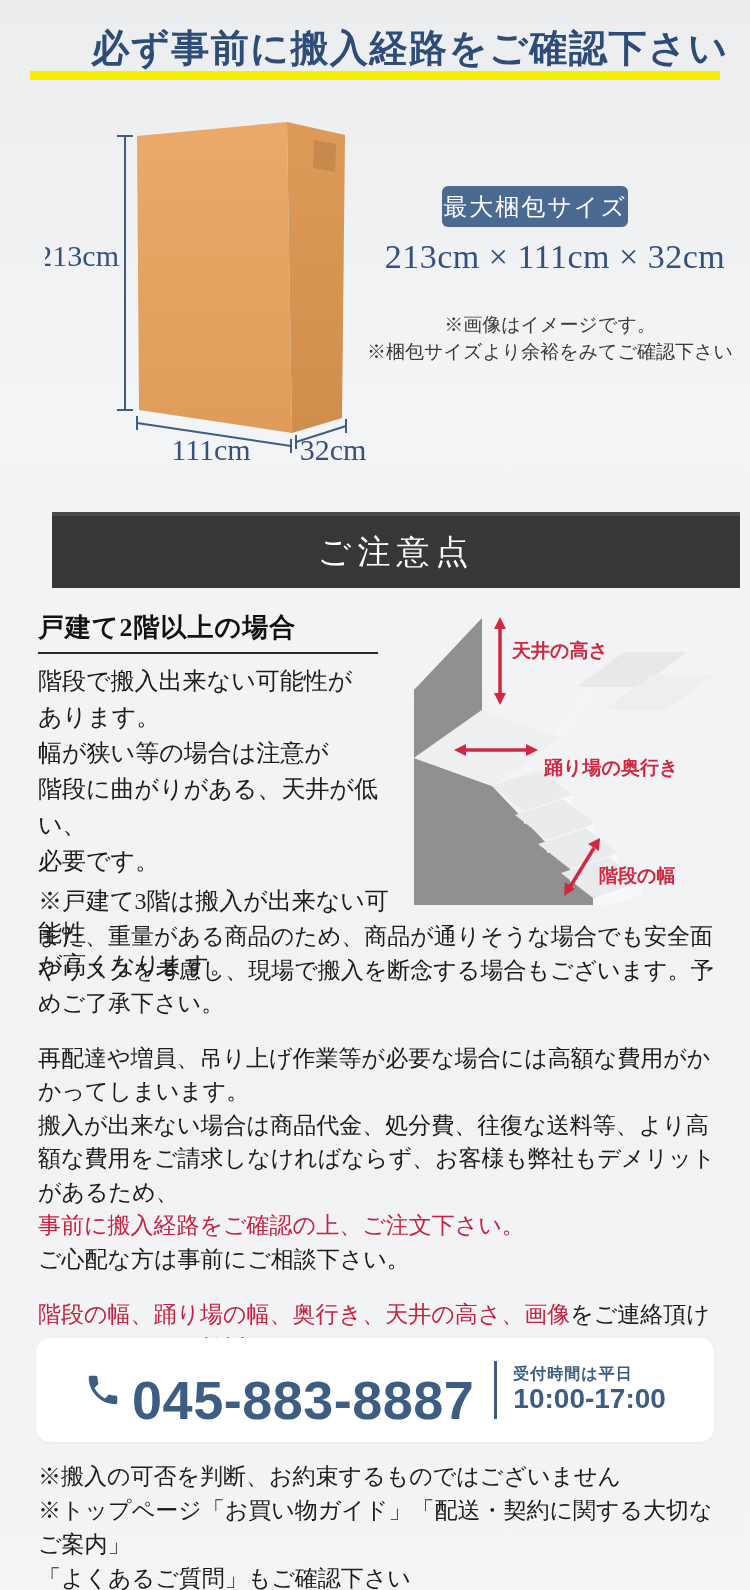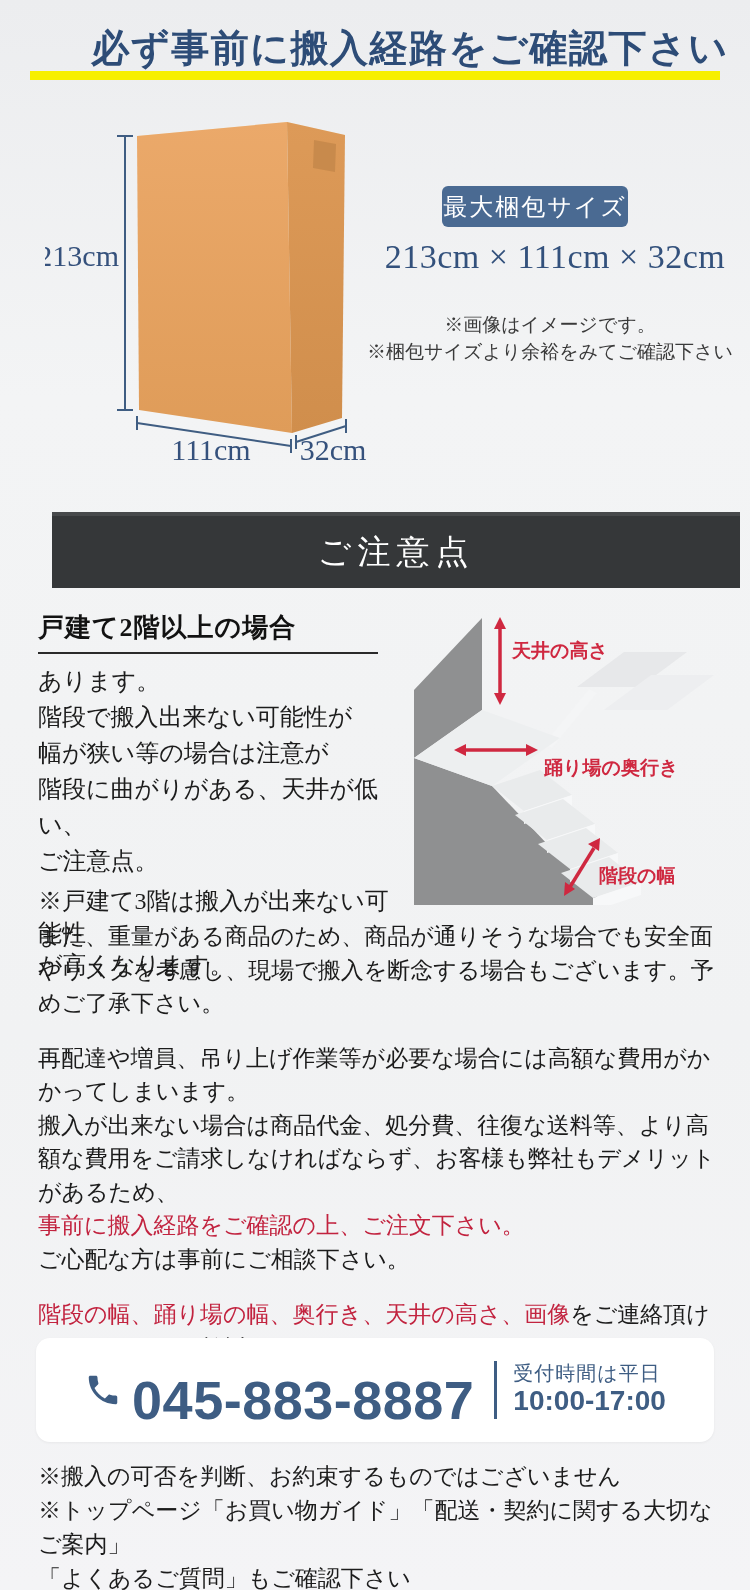--- a/index.html
+++ b/index.html
@@ -40,21 +40,21 @@
   .red{color:#c2233f;}
   
   .phone-card{position:absolute;left:36px;top:1338px;width:678px;height:104px;background:#ffffff;
     border-radius:14px;box-shadow:0 1px 3px rgba(0,0,0,0.05);
     display:flex;align-items:center;justify-content:center;
     font-family:"Liberation Sans",sans-serif;}
   .phone-icon{width:38px;height:38px;margin-right:10px;flex:0 0 auto;}
   .phone-number{font-size:54px;font-weight:bold;letter-spacing:0.5px;white-space:nowrap;margin-top:20px;}
   .phone-divider{width:3px;height:58px;margin:0 16px 0 20px;}
   .hours{line-height:1.15;}
-  .hours-l1{font-size:20px;font-weight:normal;letter-spacing:1px;}
+  .hours-l1{font-size:16px;font-weight:bold;letter-spacing:1px;}
   .hours-l2{font-size:28px;font-weight:bold;}
   
   .footer{position:absolute;left:38px;top:1460px;width:692px;font-size:23px;line-height:34px;color:#1c1c1c;}
 </style>
 </head>
 <body>
 
 <div class="page">
 
   <div class="title-underline" style="background:#f7ef00;"></div>
@@ -96,25 +96,25 @@
   <div class="size-notes">
     <div>※画像はイメージです。</div>
     <div>※梱包サイズより余裕をみてご確認下さい</div>
   </div>
 
   <div class="banner">ご注意点</div>
 
   <h2 class="house-heading">戸建て2階以上の場合</h2>
   <div class="house-rule"></div>
   <div class="house-body">
+    <div>階段で搬入出来ない可能性が</div>
     <div>あります。</div>
-    <div>階段で搬入出来ない可能性が</div>
     <div>幅が狭い等の場合は注意が</div>
     <div>階段に曲がりがある、天井が低い、</div>
-    <div>ご注意点。</div>
+    <div>必要です。</div>
     <div class="house-note">
       <div>※戸建て3階は搬入が出来ない可能性</div>
       <div>が高くなります。</div>
     </div>
   </div>
 
   <svg class="stairs-svg" width="353" height="313" viewBox="0 0 353 313">
 
     <g>
       <polygon points="185,95 232,60 295,60 248,95" fill="#e7e8ea"></polygon>

